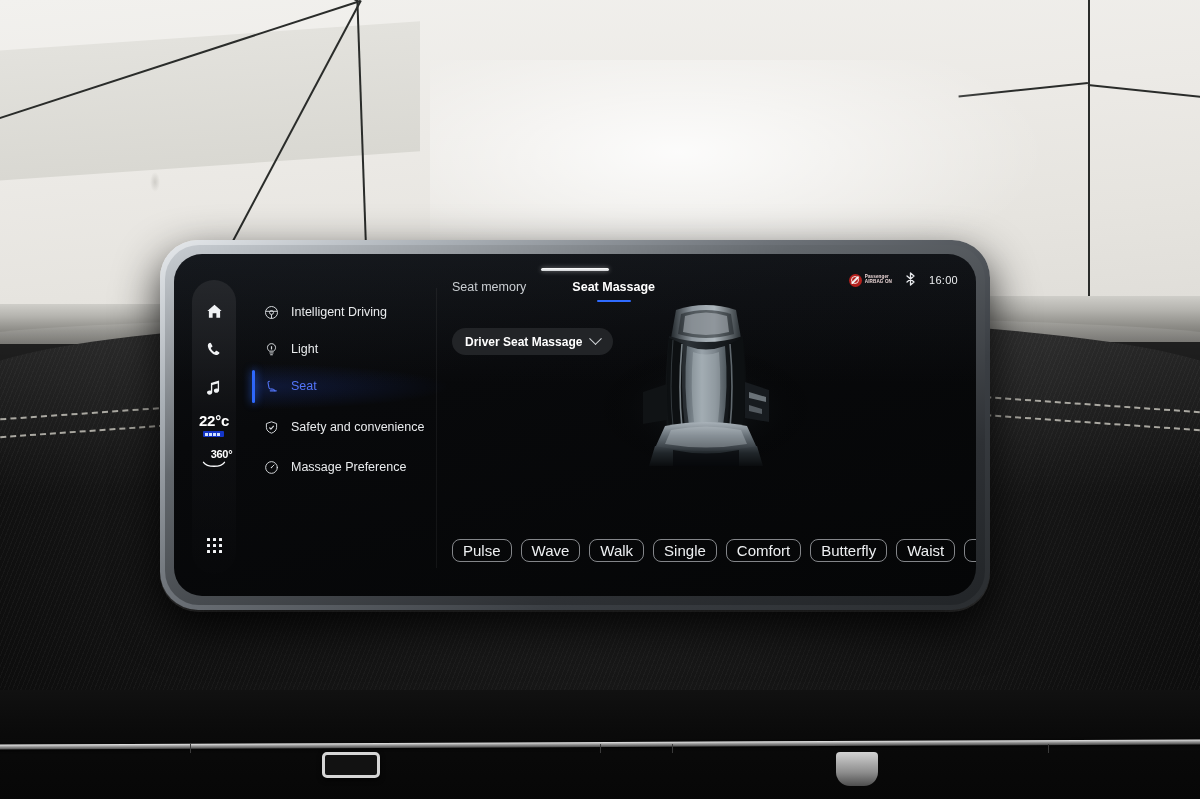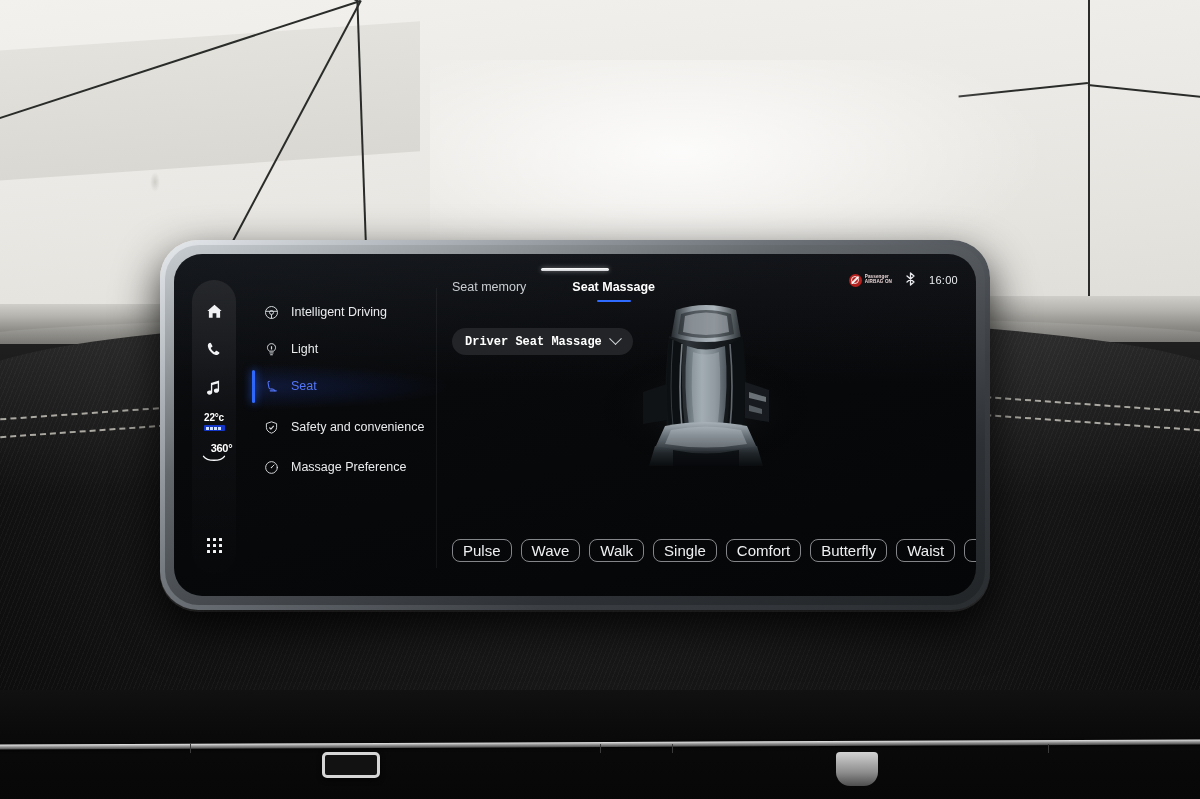--- a/index.html
+++ b/index.html
@@ -165,21 +165,21 @@
     background:linear-gradient(180deg, rgba(40,42,46,.85), rgba(20,21,24,.55) 45%, rgba(10,11,13,.2));
     display:flex; flex-direction:column; align-items:center;
     padding-top:12px; gap:0;
   }
   .rail-item {
     width:44px; height:38px; display:flex; align-items:center; justify-content:center;
     color:#f0f2f4;
   }
   .rail-item svg { display:block; }
   .temp-block { display:flex; flex-direction:column; align-items:center; gap:2px; margin-top:6px; }
-  .temp-val { font-size:10px; font-weight:bold; color:#ffffff; letter-spacing:-.2px; }
+  .temp-val { font-size:15px; font-weight:bold; color:#ffffff; letter-spacing:-.2px; }
   .fan-bar {
     width:21px; height:6px; border-radius:1px;
     background:#1436c8; position:relative; display:flex; align-items:center; gap:1px;
     padding-left:2px;
   }
   .fan-bar i { display:block; width:3px; height:3px; background:#cfe0ff; }
   .rail-360 { font-size:11px; font-weight:bold; color:#fff; letter-spacing:-.3px;margin-left:15px; }
   .dots { display:grid; grid-template-columns:repeat(3,3px); gap:3px; }
   .dots i { width:3px; height:3px; background:#f3f4f6; border-radius:.5px; }
 
@@ -219,21 +219,21 @@
   .tab.active::after {
     content:""; position:absolute; left:50%; transform:translateX(-50%); bottom:0;
     width:34px; height:2.5px; background:#2f6bff; border-radius:2px;
   }
 
   .select-pill {
     position:absolute; left:4px; top:48px;
     display:inline-flex; align-items:center; gap:9px;
     height:27px; padding:0 13px;
     background:#222427; border-radius:14px;
-    color:#ffffff; font-size:12px; font-weight:bold;font-family:Liberation Mono, monospace;
+    color:#ffffff; font-size:12px; font-weight:bold;
   }
   .chev { width:9px; height:9px; border-right:1.6px solid #cfd3d7; border-bottom:1.6px solid #cfd3d7;
           transform:rotate(45deg) translate(-2px,-2px); }
 
   
   .seat-stage {
     position:absolute; left:50%; transform:translateX(-50%);
     top:18px; width:250px; height:170px;
   }
 

